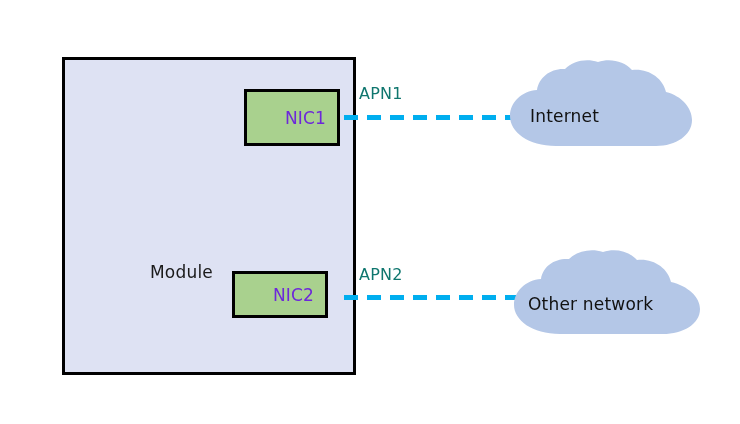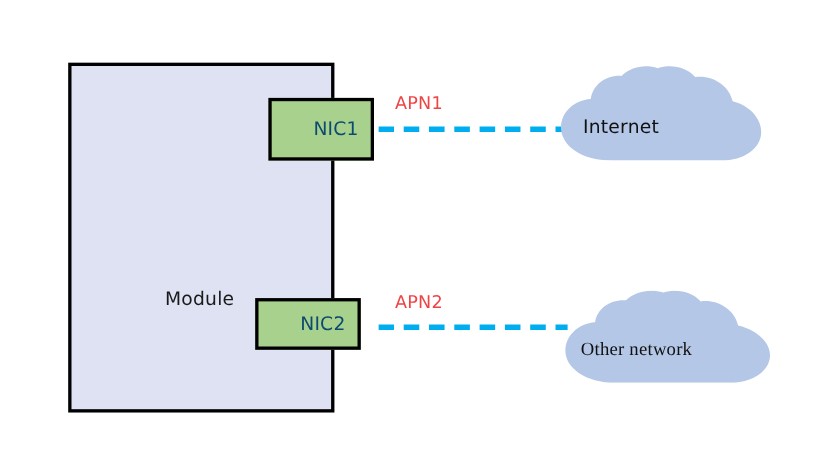--- a/index.html
+++ b/index.html
@@ -16,21 +16,21 @@
     height: 424px;
     background: #ffffff;
     overflow: hidden;
   }
 
   
   .module-box {
     position: absolute;
     left: 62px;
     top: 57px;
-    width: 242px;
+    width: 294px;
     height: 318px;
     background: #dee2f3;
     border: 3px solid #000000;
     box-sizing: border-box;
   }
   .module-label {
     position: absolute;
     left: 85px;
     top: 202px;
     font-size: 17px;
@@ -45,21 +45,21 @@
     width: 96px;
     background: #a9d18e;
     border: 3px solid #000000;
     box-sizing: border-box;
     display: flex;
     align-items: center;
     justify-content: center;
   }
   .nic-box .nic-label {
     font-size: 17px;
-    color: #0c4a6e;
+    color: #6d28d9;
     letter-spacing: 0.2px;
     white-space: nowrap;
     margin-left: 27px;
   }
   #nic1-box { left: 244px; top: 89px; height: 57px; }
   #nic2-box { left: 232px; top: 271px; height: 47px; }
 
   
   .link-line {
     position: absolute;
@@ -67,21 +67,21 @@
     background-image: linear-gradient(to right, #00aeef 0 14px, rgba(0,0,0,0) 14px 23px);
     background-repeat: repeat-x;
     background-size: 23px 5px;
   }
   #apn1-line { left: 344px; top: 115px; width: 168px; }
   #apn2-line { left: 344px; top: 295px; width: 172px; }
 
   .link-label {
     position: absolute;
     font-size: 16px;
-    color: #ef4444;
+    color: #0f766e;
     letter-spacing: 0.2px;
     white-space: nowrap;
   }
   #apn1-label { left: 359px; top: 84px; }
   #apn2-label { left: 359px; top: 265px; text-align: right; }
 
   
   .cloud {
     position: absolute;
   }
@@ -91,21 +91,21 @@
     left: 0;
     width: 100%;
     text-align: left;
     font-size: 17px;
     color: #111111;
     letter-spacing: 0.2px;
     white-space: nowrap;
   }
   #cloud-internet { left: 508px; top: 60px; width: 186px; height: 86px; }
   #cloud-internet .cloud-label { top: 46px; padding-left: 22px; box-sizing: border-box; }
-  #cloud-other { left: 512px; top: 264px; width: 190px; height: 84px; font-family: Liberation Serif, serif; }
+  #cloud-other { left: 512px; top: 250px; width: 190px; height: 84px; }
   #cloud-other .cloud-label { top: 44px; padding-left: 16px; box-sizing: border-box; }
 </style>
 </head>
 <body>
 
 <div id="canvas">
 
   <div class="module-box">
     <span class="module-label">Module</span>
   </div>

